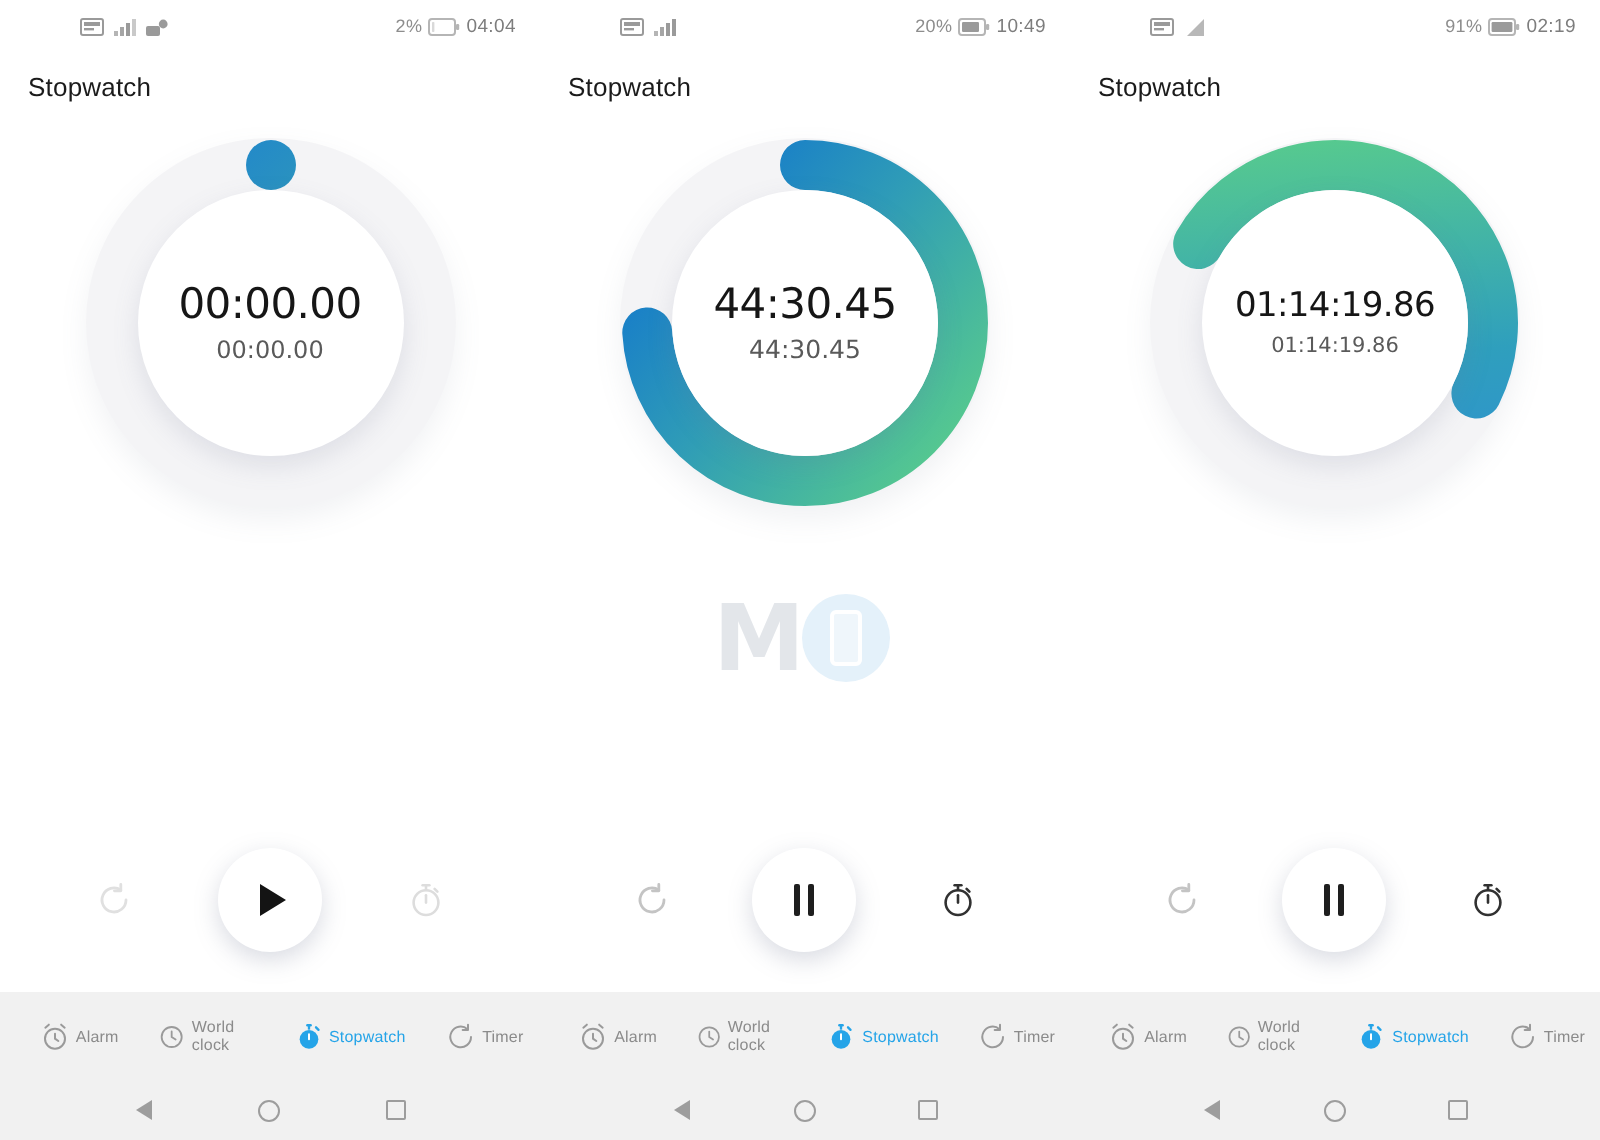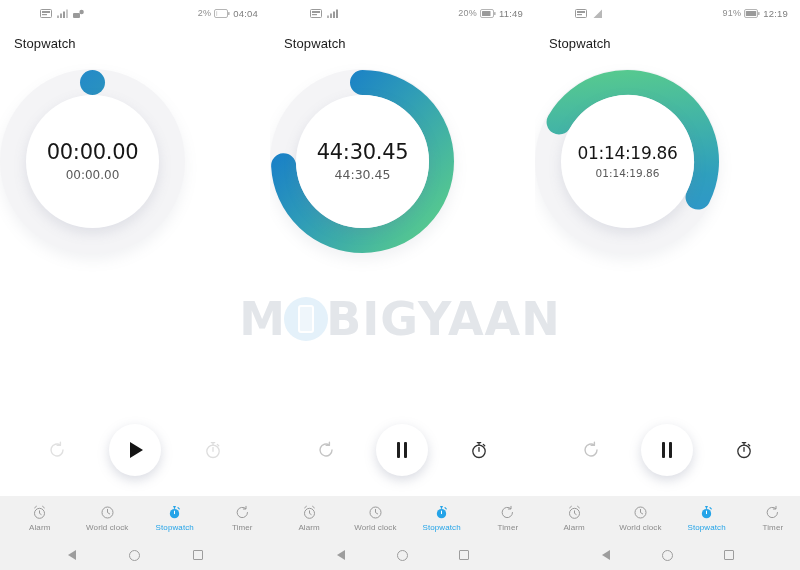--- a/index.html
+++ b/index.html
@@ -47,21 +47,21 @@
     padding:10px 14px 0 14px;
     flex:0 0 auto;
     letter-spacing:.1px;
   }
 
   
   .dial-wrap{
     flex:1 1 auto;
     display:flex;
     align-items:flex-start;
-    justify-content:flex-start;
+    justify-content:center;
     padding-top:18px;
   }
   .dial{
     position:relative;
     width:185px;
     height:185px;
   }
   .ring-bg{
     position:absolute; inset:0;
     border-radius:50%;
@@ -139,21 +139,21 @@
   .tabbar{
     flex:0 0 auto;
     height:44px;
     background:#f1f1f1;
     display:flex;
     align-items:center;
   }
   .tab{
     flex:1;
     display:flex;
-    flex-direction:column;
+    flex-direction:row;
     align-items:center;
     justify-content:center;
     gap:3px;
     cursor:pointer;
     padding-left:12px;
   }
   .tab-label{
     font-size:8px;
     color:#8b8b8b;
     letter-spacing:.1px;
@@ -364,21 +364,21 @@
           </svg>
       </div>
       <div class="sb-spacer"></div>
       <div class="sb-right">
         <span class="batt-pct">20%</span>
         <svg class="sb-icon" width="16" height="9" viewBox="0 0 16 9">
             <rect x="0.5" y="0.5" width="13" height="8" rx="1.5" fill="none" stroke="#b5b5b5"></rect>
             <rect x="14" y="3" width="1.6" height="3" rx="0.6" fill="#b5b5b5"></rect>
             <rect x="2" y="2" width="8.5" height="5" rx="0.6" fill="#9a9a9a"></rect>
           </svg>
-        <span class="sb-time">11:49</span>
+        <span class="sb-time">10:49</span>
       </div>
     </div>
 
     <div class="title">Stopwatch</div>
 
     <div class="dial-wrap">
       <div class="dial">
         <div class="ring-bg"></div>
         <div class="ring-prog">
           <svg viewBox="0 0 185 185">
@@ -484,21 +484,21 @@
           </svg>
       </div>
       <div class="sb-spacer"></div>
       <div class="sb-right">
         <span class="batt-pct">91%</span>
         <svg class="sb-icon" width="16" height="9" viewBox="0 0 16 9">
             <rect x="0.5" y="0.5" width="13" height="8" rx="1.5" fill="none" stroke="#b5b5b5"></rect>
             <rect x="14" y="3" width="1.6" height="3" rx="0.6" fill="#b5b5b5"></rect>
             <rect x="1.8" y="2" width="10.4" height="5" rx="0.6" fill="#9a9a9a"></rect>
           </svg>
-        <span class="sb-time">12:19</span>
+        <span class="sb-time">02:19</span>
       </div>
     </div>
 
     <div class="title">Stopwatch</div>
 
     <div class="dial-wrap">
       <div class="dial">
         <div class="ring-bg"></div>
         <div class="ring-prog">
           <svg viewBox="0 0 185 185">
@@ -592,15 +592,14 @@
   </div>
 
 </div>
 
 <div class="watermark">
   <span class="wm-text">
     <span>M</span>
     <span class="wm-phone">
         <i></i>
       </span>
-    <span>BIGYAAN</span>
   </span>
 </div>
 
 </body></html>

